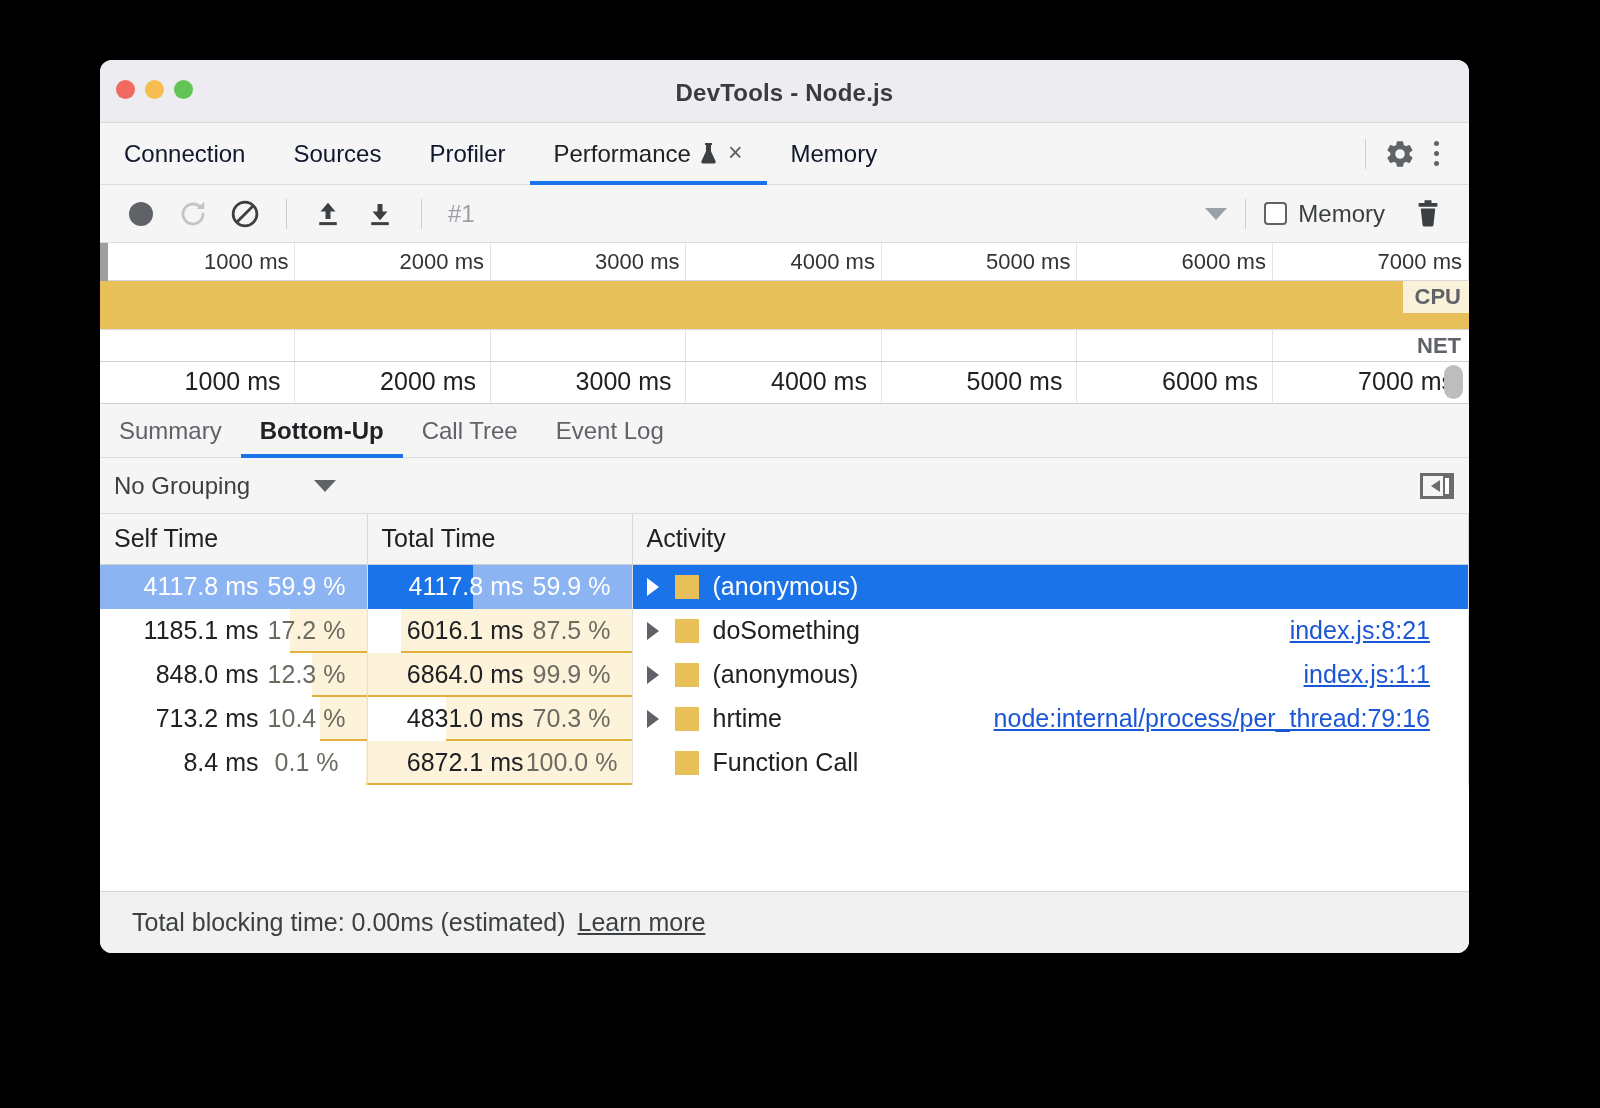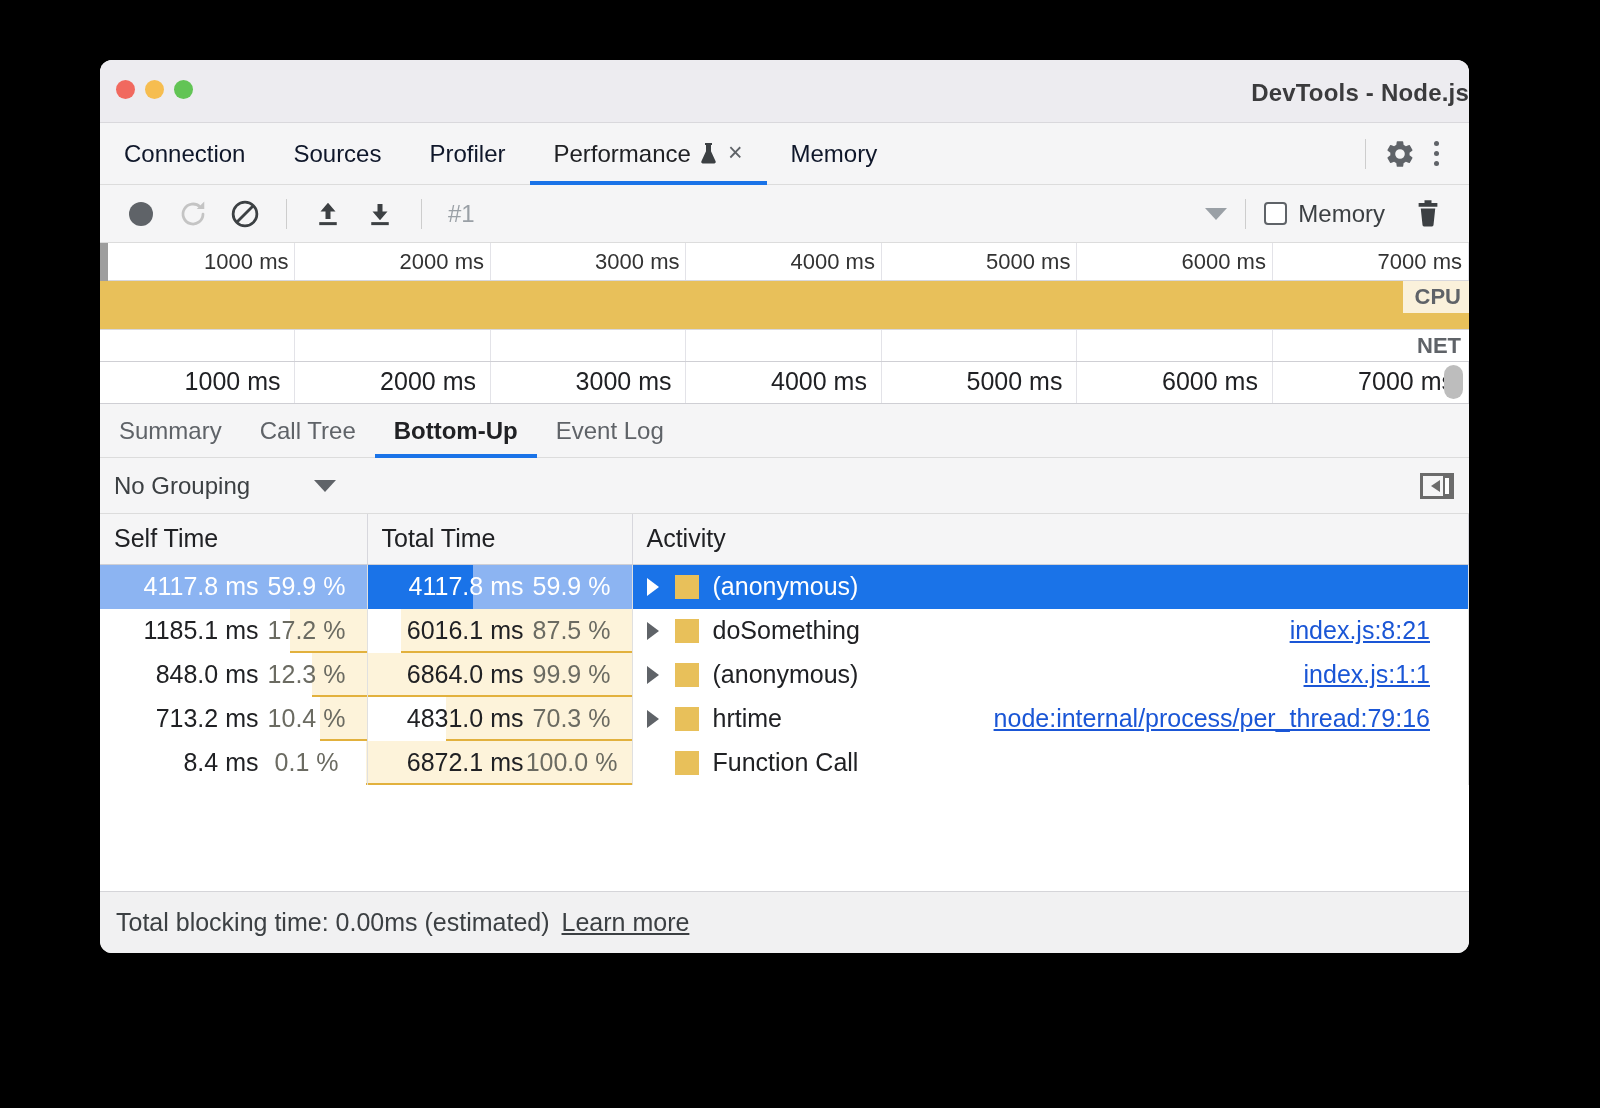--- a/index.html
+++ b/index.html
@@ -30,21 +30,21 @@
     flex: 0 0 auto;
   }
   .traffic { position: absolute; left: 16px; top: 20px; display: flex; gap: 10px; }
   .dot { width: 19px; height: 19px; border-radius: 50%; }
   .dot.red { background: #f1695f; }
   .dot.yellow { background: #f6bd50; }
   .dot.green { background: #62c champagne; }
   .dot.green { background: #62c455; }
   .title-text {
     position: absolute; left: 0; right: 0; top: 19px;
-    text-align: right;
+    text-align: center;
     font-size: 24px; font-weight: bold; color: #3b3b3d;
     letter-spacing: .2px;
   }
 
   
   .tabstrip {
     height: 62px;
     background: #f5f5f6;
     border-bottom: 1px solid #dcdcdc;
     display: flex; align-items: stretch;
@@ -285,21 +285,21 @@
     margin-left: auto; margin-right: 38px;
     color: #1a56d6; text-decoration: underline;
     white-space: nowrap;
   }
 
   
   .footer {
     height: 62px; background: #f1f1f2;
     border-top: 1px solid #d5d5d9;
     display: flex; align-items: center;
-    padding-left: 16px; gap: 12px;
+    padding-left: 32px; gap: 12px;
     font-size: 25px; color: #3c4043;
     flex: 0 0 auto;
   }
   .footer a { color: #3c4043; text-decoration: underline; }
 </style>
 </head>
 <body>
 
 <div class="window">
 
@@ -458,25 +458,25 @@
           <span>7000 ms</span>
         </div>
       <div class="scroll-thumb"></div>
     </div>
   </div>
 
   <div class="paneltabs">
     <div class="ptab">
       <span>Summary</span>
     </div>
+    <div class="ptab active">
+      <span>Bottom-Up</span>
+    </div>
     <div class="ptab">
       <span>Call Tree</span>
-    </div>
-    <div class="ptab active">
-      <span>Bottom-Up</span>
     </div>
     <div class="ptab">
       <span>Event Log</span>
     </div>
   </div>
 
   <div class="filterbar">
     <div class="grouping">
       <span>No Grouping</span>
       <span class="gcaret"></span>

